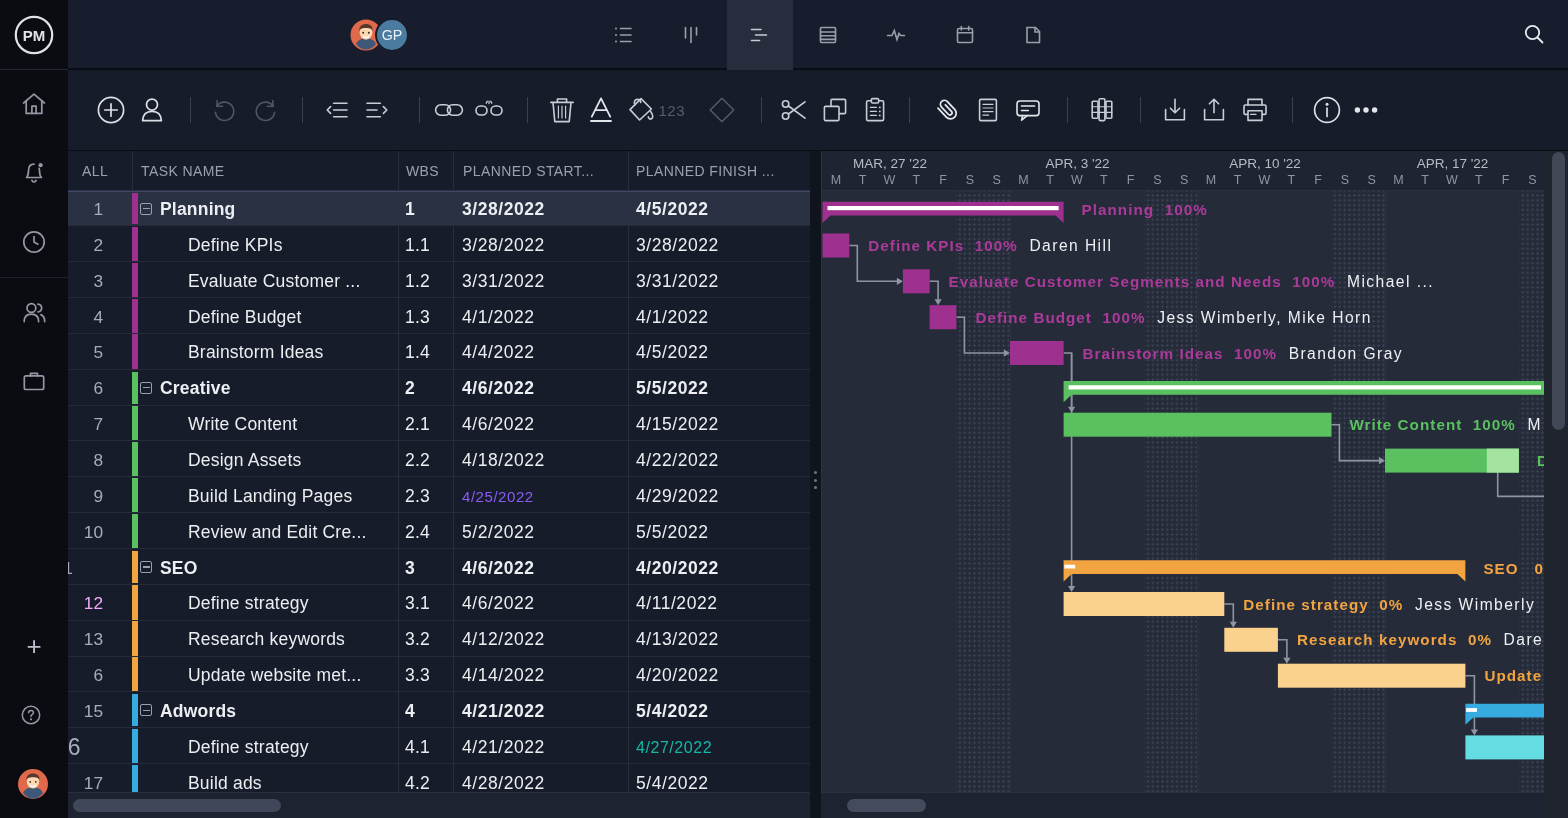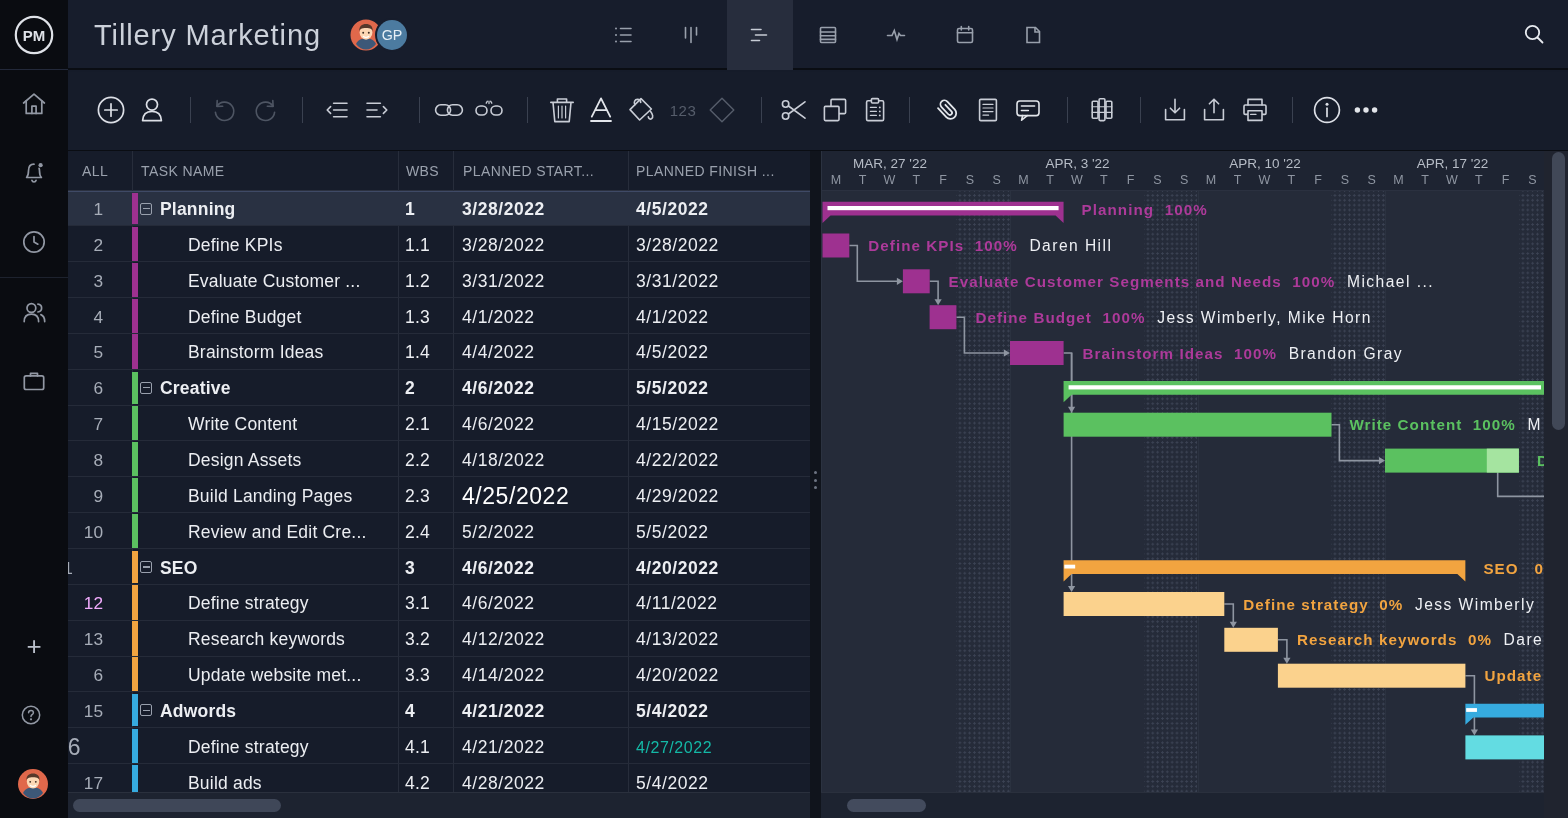--- a/index.html
+++ b/index.html
@@ -64,21 +64,20 @@
         <circle cx="15" cy="15" r="15" fill="#e0684b"></circle>
         <path d="M5 24 C7 19.5 11 18.5 15 18.5 C19 18.5 23 19.5 25 24 C22.5 27.5 19 29.5 15 29.5 C11 29.5 7.5 27.5 5 24 Z" fill="#3d5878"></path>
         <ellipse cx="15" cy="12.5" rx="6.2" ry="7" fill="#fcd7b4"></ellipse>
         <path d="M8.5 12 C8 6.5 11 4.5 15 4.5 C19 4.5 22 6.5 21.5 12 C21.5 9.5 19.5 8.3 15 8.3 C10.5 8.3 8.5 9.5 8.5 12 Z" fill="#57392b"></path>
         <circle cx="12.2" cy="12.8" r="0.9" fill="#3a2a20"></circle>
         <circle cx="17.8" cy="12.8" r="0.9" fill="#3a2a20"></circle>
         <path d="M12.5 16.5 C13.8 17.6 16.2 17.6 17.5 16.5" stroke="#fff" stroke-width="1.4" fill="none" stroke-linecap="round"></path>
       </svg>
     </div>
 <div class="abs" style="left:68px;top:0px;width:1500px;height:70px;background:#171d2c;border-bottom:2px solid #0a0d13"></div>
-<div class="abs" style="left:94px;top:18px;width:320px;height:34px;color:#ccd1da;font-size:29px;line-height:34px;letter-spacing:0.9px">Tillery Marketing</div>
 <div class="abs" style="left:350px;top:19px;width:32px;height:32px;z-index:2">
       <svg width="32" height="32" viewBox="0 0 32 32">
         <circle cx="16" cy="16" r="15.5" fill="#e0684b"></circle>
         <path d="M6 25 C8 20.5 12 19.5 16 19.5 C20 19.5 24 20.5 26 25 C23.5 28.5 20 30.5 16 30.5 C12 30.5 8.5 28.5 6 25 Z" fill="#3d5878"></path>
         <ellipse cx="16" cy="13.5" rx="6.4" ry="7.2" fill="#fcd7b4"></ellipse>
         <path d="M9.3 13 C8.8 7 12 5 16 5 C20 5 23.2 7 22.7 13 C22.7 10.3 20.5 9 16 9 C11.5 9 9.3 10.3 9.3 13 Z" fill="#57392b"></path>
         <circle cx="13.2" cy="13.8" r="0.95" fill="#3a2a20"></circle>
         <circle cx="18.8" cy="13.8" r="0.95" fill="#3a2a20"></circle>
         <path d="M13.5 17.5 C14.8 18.6 17.2 18.6 18.5 17.5" stroke="#fff" stroke-width="1.5" fill="none" stroke-linecap="round"></path>
       </svg>
@@ -209,21 +208,21 @@
         <path d="M5 26 H25" stroke-width="1.8"></path>
       </svg>
     </div>
 <div class="abs" style="left:626px;top:95px;width:30px;height:30px;z-index:2">
       <svg width="30" height="30" viewBox="0 0 30 30" fill="none" stroke="#c9cdd6" stroke-width="1.6" stroke-linecap="round" stroke-linejoin="round">
         <path d="M4 14.6 L15 3.6 L25.4 14 L13.6 25 Z"></path>
         <path d="M9 9.6 C7.4 7.2 8.8 4.4 11.4 4.4 C13.6 4.4 14.7 5.9 14.7 7.4"></path>
         <path d="M24.6 16.6 C26.9 19.5 27.4 22.4 25.7 23.6 C24.2 24.7 22.5 23.7 22.3 21.8"></path>
       </svg>
     </div>
-<div class="abs" style="left:664px;top:103px;width:38px;height:15px;color:#565d6b;font-size:15px;line-height:15px;text-align:center;z-index:2;letter-spacing:0.5px">123</div>
+<div class="abs" style="left:647px;top:103px;width:38px;height:15px;color:#565d6b;font-size:15px;line-height:15px;text-align:right;z-index:2;letter-spacing:0.5px">123</div>
 <div class="abs" style="left:707px;top:95px;width:30px;height:30px;z-index:2">
       <svg width="30" height="30" viewBox="0 0 30 30" fill="none" stroke="#565d6b" stroke-width="1.4" stroke-linecap="round" stroke-linejoin="round">
         <path d="M15 3.2 L26.8 15 L15 26.8 L3.2 15 Z"></path>
       </svg>
     </div>
 <div class="abs" style="left:779px;top:95px;width:30px;height:30px;z-index:2">
       <svg width="30" height="30" viewBox="0 0 30 30" fill="none" stroke="#c9cdd6" stroke-width="1.6" stroke-linecap="round" stroke-linejoin="round">
         <circle cx="6.6" cy="9" r="3.2"></circle>
         <circle cx="6.6" cy="21" r="3.2"></circle>
         <path d="M9.5 11 L26 23.2 M9.5 19 L26 6.8"></path>
@@ -379,21 +378,21 @@
 <div class="abs" style="left:55px;top:449.95000000000005px;width:48px;height:21px;color:#a7adb8;font-size:17.3px;text-align:right;line-height:21px">8</div>
 <div class="abs" style="left:188px;top:449.95000000000005px;width:207px;height:21px;color:#eceef2;font-size:17.5px;line-height:21px;letter-spacing:0.2px;white-space:nowrap;overflow:hidden">Design Assets</div>
 <div class="abs" style="left:405px;top:449.95000000000005px;width:46px;height:21px;color:#eceef2;font-size:17.5px;font-weight:normal;line-height:21px;letter-spacing:0.2px">2.2</div>
 <div class="abs" style="left:462px;top:449.95000000000005px;width:130px;height:21px;color:#eceef2;font-size:17.5px;font-weight:normal;line-height:21px;letter-spacing:0.55px">4/18/2022</div>
 <div class="abs" style="left:636px;top:449.95000000000005px;width:130px;height:21px;color:#eceef2;font-size:17.5px;font-weight:normal;line-height:21px;letter-spacing:0.55px">4/22/2022</div>
 <div class="abs" style="left:68px;top:512.15px;width:742px;height:1px;background:#252b39"></div>
 <div class="abs" style="left:132px;top:477.8px;width:5.5px;height:34.35px;background:#5bc160"></div>
 <div class="abs" style="left:55px;top:485.8px;width:48px;height:21px;color:#a7adb8;font-size:17.3px;text-align:right;line-height:21px">9</div>
 <div class="abs" style="left:188px;top:485.8px;width:207px;height:21px;color:#eceef2;font-size:17.5px;line-height:21px;letter-spacing:0.2px;white-space:nowrap;overflow:hidden">Build Landing Pages</div>
 <div class="abs" style="left:405px;top:485.8px;width:46px;height:21px;color:#eceef2;font-size:17.5px;font-weight:normal;line-height:21px;letter-spacing:0.2px">2.3</div>
-<div class="abs" style="left:462px;top:485.8px;width:130px;height:21px;color:#ffffff;font-size:23px;font-weight:normal;line-height:21px;letter-spacing:0.55px">4/25/2022</div>
+<div class="abs" style="left:462px;top:485.8px;width:130px;height:21px;color:#8b5cf6;font-size:15px;font-weight:normal;line-height:21px;letter-spacing:0.55px">4/25/2022</div>
 <div class="abs" style="left:636px;top:485.8px;width:130px;height:21px;color:#eceef2;font-size:17.5px;font-weight:normal;line-height:21px;letter-spacing:0.55px">4/29/2022</div>
 <div class="abs" style="left:68px;top:548.0000000000001px;width:742px;height:1px;background:#252b39"></div>
 <div class="abs" style="left:132px;top:513.6500000000001px;width:5.5px;height:34.35px;background:#5bc160"></div>
 <div class="abs" style="left:55px;top:521.6500000000001px;width:48px;height:21px;color:#a7adb8;font-size:17.3px;text-align:right;line-height:21px">10</div>
 <div class="abs" style="left:188px;top:521.6500000000001px;width:207px;height:21px;color:#eceef2;font-size:17.5px;line-height:21px;letter-spacing:0.2px;white-space:nowrap;overflow:hidden">Review and Edit Cre...</div>
 <div class="abs" style="left:405px;top:521.6500000000001px;width:46px;height:21px;color:#eceef2;font-size:17.5px;font-weight:normal;line-height:21px;letter-spacing:0.2px">2.4</div>
 <div class="abs" style="left:462px;top:521.6500000000001px;width:130px;height:21px;color:#eceef2;font-size:17.5px;font-weight:normal;line-height:21px;letter-spacing:0.55px">5/2/2022</div>
 <div class="abs" style="left:636px;top:521.6500000000001px;width:130px;height:21px;color:#eceef2;font-size:17.5px;font-weight:normal;line-height:21px;letter-spacing:0.55px">5/5/2022</div>
 <div class="abs" style="left:68px;top:583.85px;width:742px;height:1px;background:#252b39"></div>
 <div class="abs" style="left:132px;top:551.0px;width:5.5px;height:31.85px;background:#f2a440"></div>

